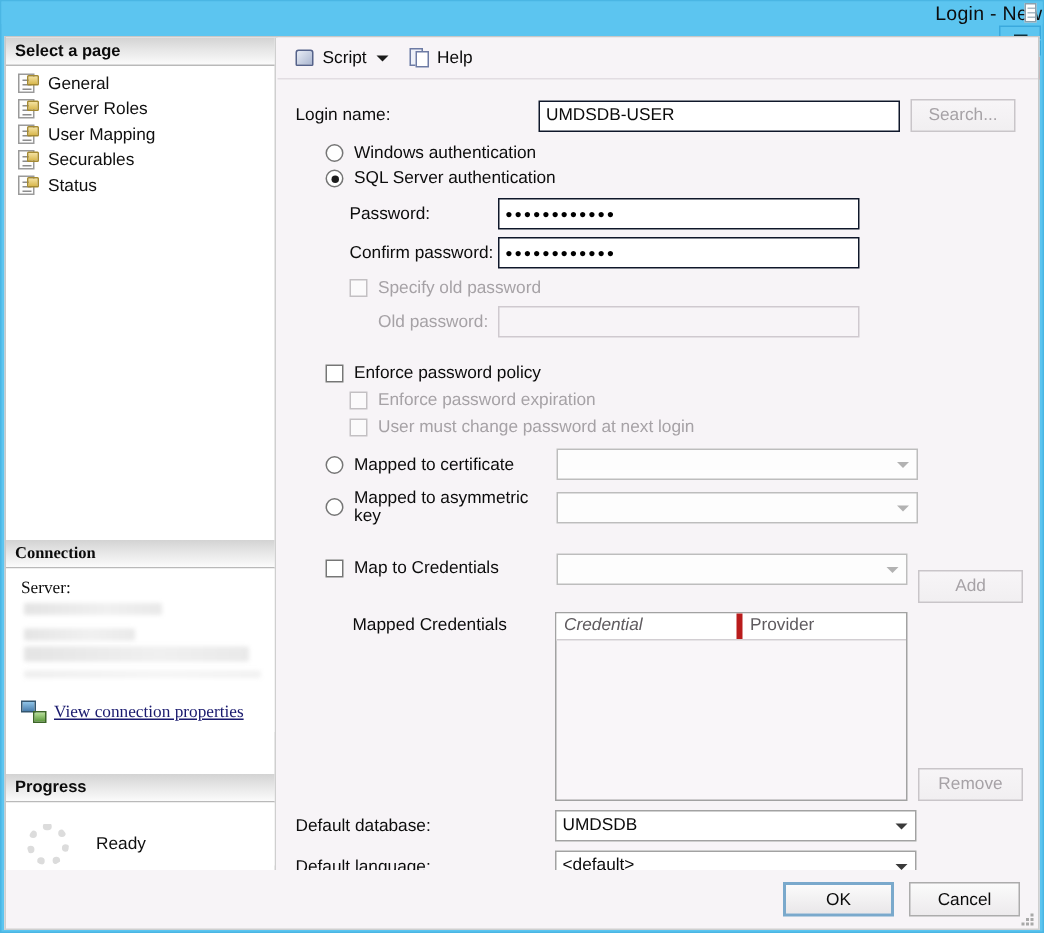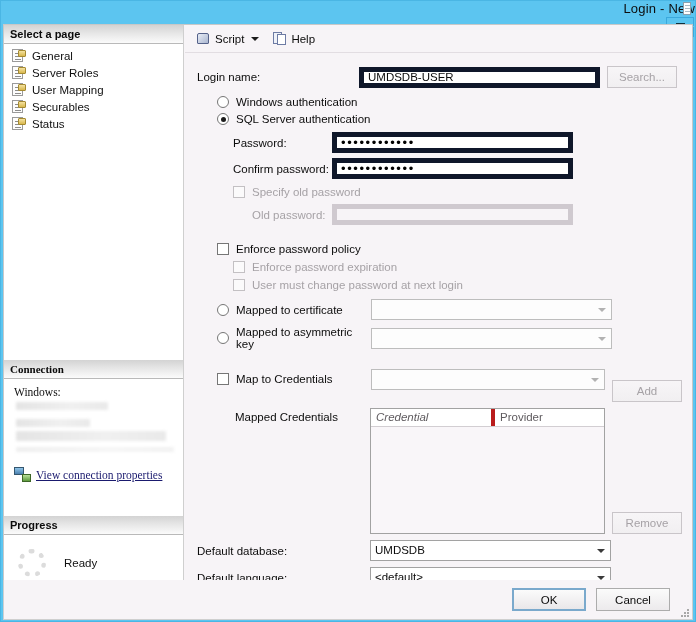--- a/index.html
+++ b/index.html
@@ -267,21 +267,21 @@
   .lbl {
     font-size: 11.5px;
     color: #0c0c0c;
     flex: 0 0 auto;
   }
   .lbl.disabled { color: #a6a2a6; }
 
   .txt {
     height: 21px;
     background: #ffffff;
-    border: 5px solid #0f172a;
+    border: 1px solid #0f172a;
     font-family: "Liberation Sans", sans-serif;
     font-size: 11.5px;
     color: #0b0b0b;
     padding: 0 4px;
     line-height: 19px;
     outline: none;
   }
   .txt.disabled { background: #f7f4f7; border-color: #cfc9cf; }
   .txt.pw {
     font-size: 13px;
@@ -373,21 +373,21 @@
   
   #bottombar {
     position: absolute;
     left: 2px; right: 2px;
     bottom: 1px;
     height: 40px;
     background: #f7f4f7;
     border: 1px solid #cfcfcf;
     border-top: none;
     display: flex; align-items: center; justify-content: flex-end;
-    padding-right: 22px;
+    padding-right: 12px;
   }
   #btn-ok {
     width: 74px; height: 23px;
     margin-right: 10px;
     border: 2px solid #7aa9cc;
     background: linear-gradient(to bottom, #fbfbfb, #e9e7e9);
   }
   #btn-cancel { width: 74px; height: 23px; }
   #resize-grip {
     position: absolute; right: 3px; bottom: 2px;
@@ -458,21 +458,21 @@
               <span class="sheet"></span>
               <span class="tag"></span>
             </span>
           <span class="page-label">Status</span>
         </div>
       </div>
 
       <div style="position:absolute; left:0; top:335px; width:100%;font-family:Liberation Serif, serif;">
         <div class="section-header">Connection</div>
         <div id="connection-body">
-          <div class="server-label">Windows:</div>
+          <div class="server-label">Server:</div>
           <div class="redacted rd1"></div>
           <div class="redacted rd2"></div>
           <div class="redacted rd3"></div>
           <div class="redacted rd4"></div>
         </div>
         <div id="conn-link-row">
           <span id="conn-icon">
             <span class="mon1"></span>
               <span class="mon2"></span>
           </span>

